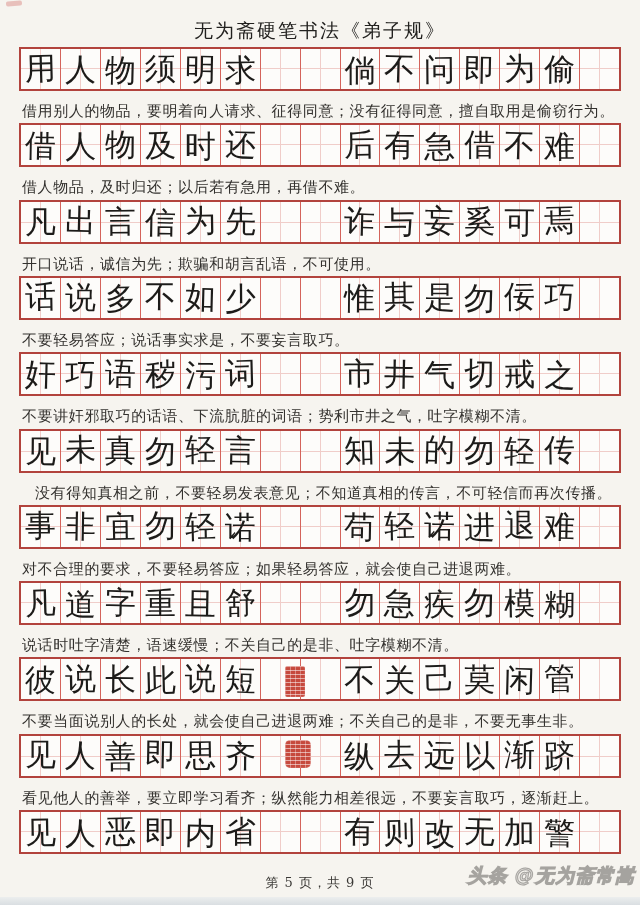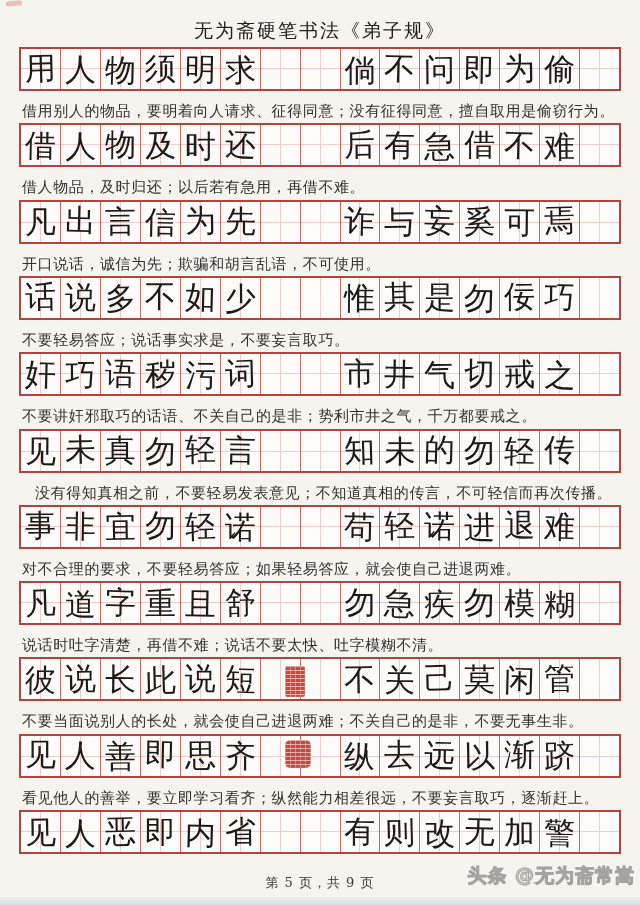--- a/index.html
+++ b/index.html
@@ -52,20 +52,21 @@
   .page-footer{
     position:absolute;left:0;top:874px;width:100%;text-align:center;
     font-size:13px;letter-spacing:1px;color:#3a3835;
   }
   .watermark{
     position:absolute;right:5px;top:863px;
     font-family:"DejaVu Sans","Liberation Sans",sans-serif;
     font-size:19px;font-weight:bold;letter-spacing:1px;
     color:#dedcd8;-webkit-text-stroke:1px #a5a39f;text-stroke:1px #a5a39f;
     text-shadow:0 0 1px #bab8b4;
+    font-style:italic;
   }
   .scan-edge-bottom{
     position:absolute;left:0;top:897px;width:640px;height:8px;
     background:linear-gradient(to bottom,#eceeee,#d9dee2);
   }
 </style>
 </head>
 <body>
 
 <div class="corner-mark"></div>
@@ -275,21 +276,21 @@
         <span class="calligraphy-character" style="transform: rotate(0.5deg) translateY(-0.8px);">切</span>
       </div>
       <div class="grid-cell">
         <span class="calligraphy-character" style="transform: rotate(-1.5deg) translateY(0px);">戒</span>
       </div>
       <div class="grid-cell">
         <span class="calligraphy-character" style="transform: rotate(0deg) translateY(0.8px);">之</span>
       </div>
       <div class="grid-cell"></div>
     </div>
-    <div class="explanation-text" style="top: 409.2px;">不要讲奸邪取巧的话语、不关自己的是非；势利市井之气，千万都要戒之。</div>
+    <div class="explanation-text" style="top: 409.2px;">不要讲奸邪取巧的话语、下流肮脏的词语；势利市井之气，吐字模糊不清。</div>
     <div class="grid-row" style="top: 428.5px;">
       <div class="grid-cell">
         <span class="calligraphy-character" style="transform: rotate(0.5deg) translateY(0.8px);">见</span>
       </div>
       <div class="grid-cell">
         <span class="calligraphy-character" style="transform: rotate(-1.5deg) translateY(-0.8px);">未</span>
       </div>
       <div class="grid-cell">
         <span class="calligraphy-character" style="transform: rotate(0deg) translateY(0px);">真</span>
       </div>
@@ -401,21 +402,21 @@
         <span class="calligraphy-character" style="transform: rotate(1deg) translateY(-0.8px);">勿</span>
       </div>
       <div class="grid-cell">
         <span class="calligraphy-character" style="transform: rotate(-1deg) translateY(0px);">模</span>
       </div>
       <div class="grid-cell">
         <span class="calligraphy-character" style="transform: rotate(0.5deg) translateY(0.8px);">糊</span>
       </div>
       <div class="grid-cell"></div>
     </div>
-    <div class="explanation-text" style="top: 638.1px;">说话时吐字清楚，再借不难；说话不要太快、吐字模糊不清。</div>
+    <div class="explanation-text" style="top: 638.1px;">说话时吐字清楚，语速缓慢；不关自己的是非、吐字模糊不清。</div>
     <div class="grid-row" style="top: 657.4px;">
       <div class="grid-cell">
         <span class="calligraphy-character" style="transform: rotate(1deg) translateY(0.8px);">彼</span>
       </div>
       <div class="grid-cell">
         <span class="calligraphy-character" style="transform: rotate(-1deg) translateY(-0.8px);">说</span>
       </div>
       <div class="grid-cell">
         <span class="calligraphy-character" style="transform: rotate(0.5deg) translateY(0px);">长</span>
       </div>

